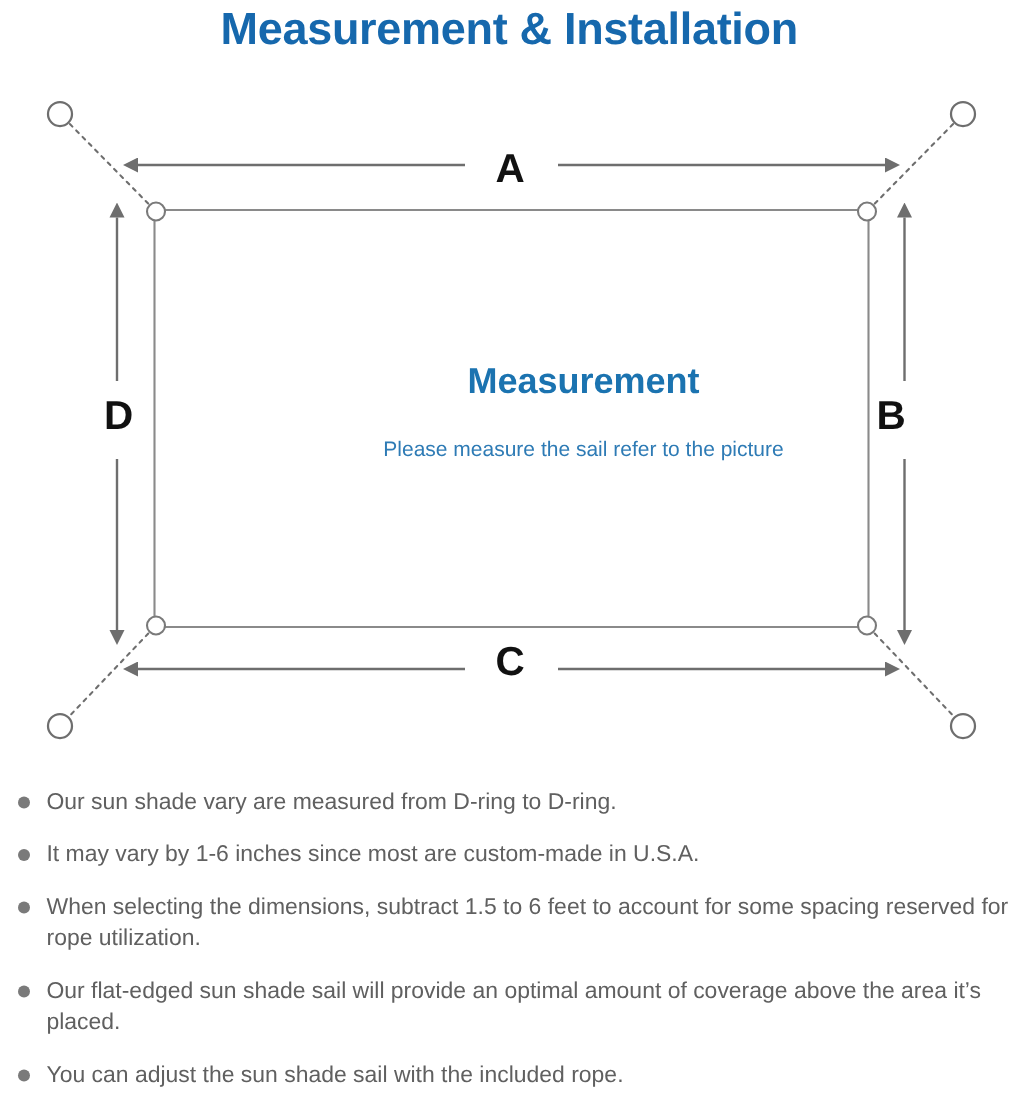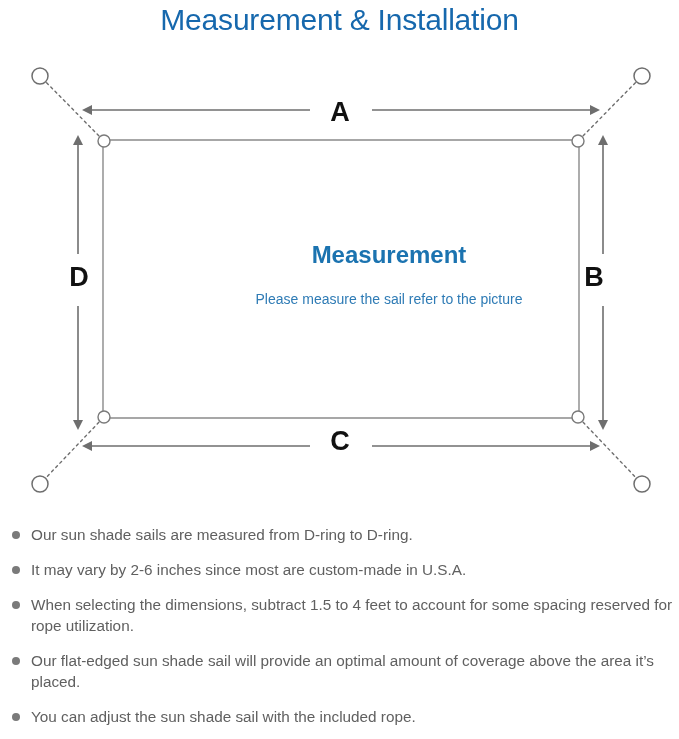--- a/index.html
+++ b/index.html
@@ -22,21 +22,21 @@
   }
 
   
   .title {
     position: absolute;
     top: 0px;
     left: 0;
     width: 679px;
     text-align: center;
     font-size: 30px;
-    font-weight: normal;
+    font-weight: bold;
     color: #1668AD;
     letter-spacing: -0.2px;
     line-height: 40px;
   }
 
   
   .diagram {
     position: absolute;
     top: 44px;
     left: 0;
@@ -168,29 +168,29 @@
   </div>
 
   <div class="dim-label dim-a">A</div>
   <div class="dim-label dim-b">B</div>
   <div class="dim-label dim-c">C</div>
   <div class="dim-label dim-d">D</div>
 
   <div class="notes">
     <div class="note">
       <span class="dot"></span>
-      <span class="txt">Our sun shade sails are measured from D-ring to D-ring.</span>
-    </div>
-    <div class="note">
-      <span class="dot"></span>
-      <span class="txt">It may vary by 2-6 inches since most are custom-made in U.S.A.</span>
-    </div>
-    <div class="note">
-      <span class="dot"></span>
-      <span class="txt">When selecting the dimensions, subtract 1.5 to 4 feet to account for some spacing reserved for rope utilization.</span>
+      <span class="txt">Our sun shade vary are measured from D-ring to D-ring.</span>
+    </div>
+    <div class="note">
+      <span class="dot"></span>
+      <span class="txt">It may vary by 1-6 inches since most are custom-made in U.S.A.</span>
+    </div>
+    <div class="note">
+      <span class="dot"></span>
+      <span class="txt">When selecting the dimensions, subtract 1.5 to 6 feet to account for some spacing reserved for rope utilization.</span>
     </div>
     <div class="note">
       <span class="dot"></span>
       <span class="txt">Our flat-edged sun shade sail will provide an optimal amount of coverage above the area it’s placed.</span>
     </div>
     <div class="note">
       <span class="dot"></span>
       <span class="txt">You can adjust the sun shade sail with the included rope.</span>
     </div>
   </div>

